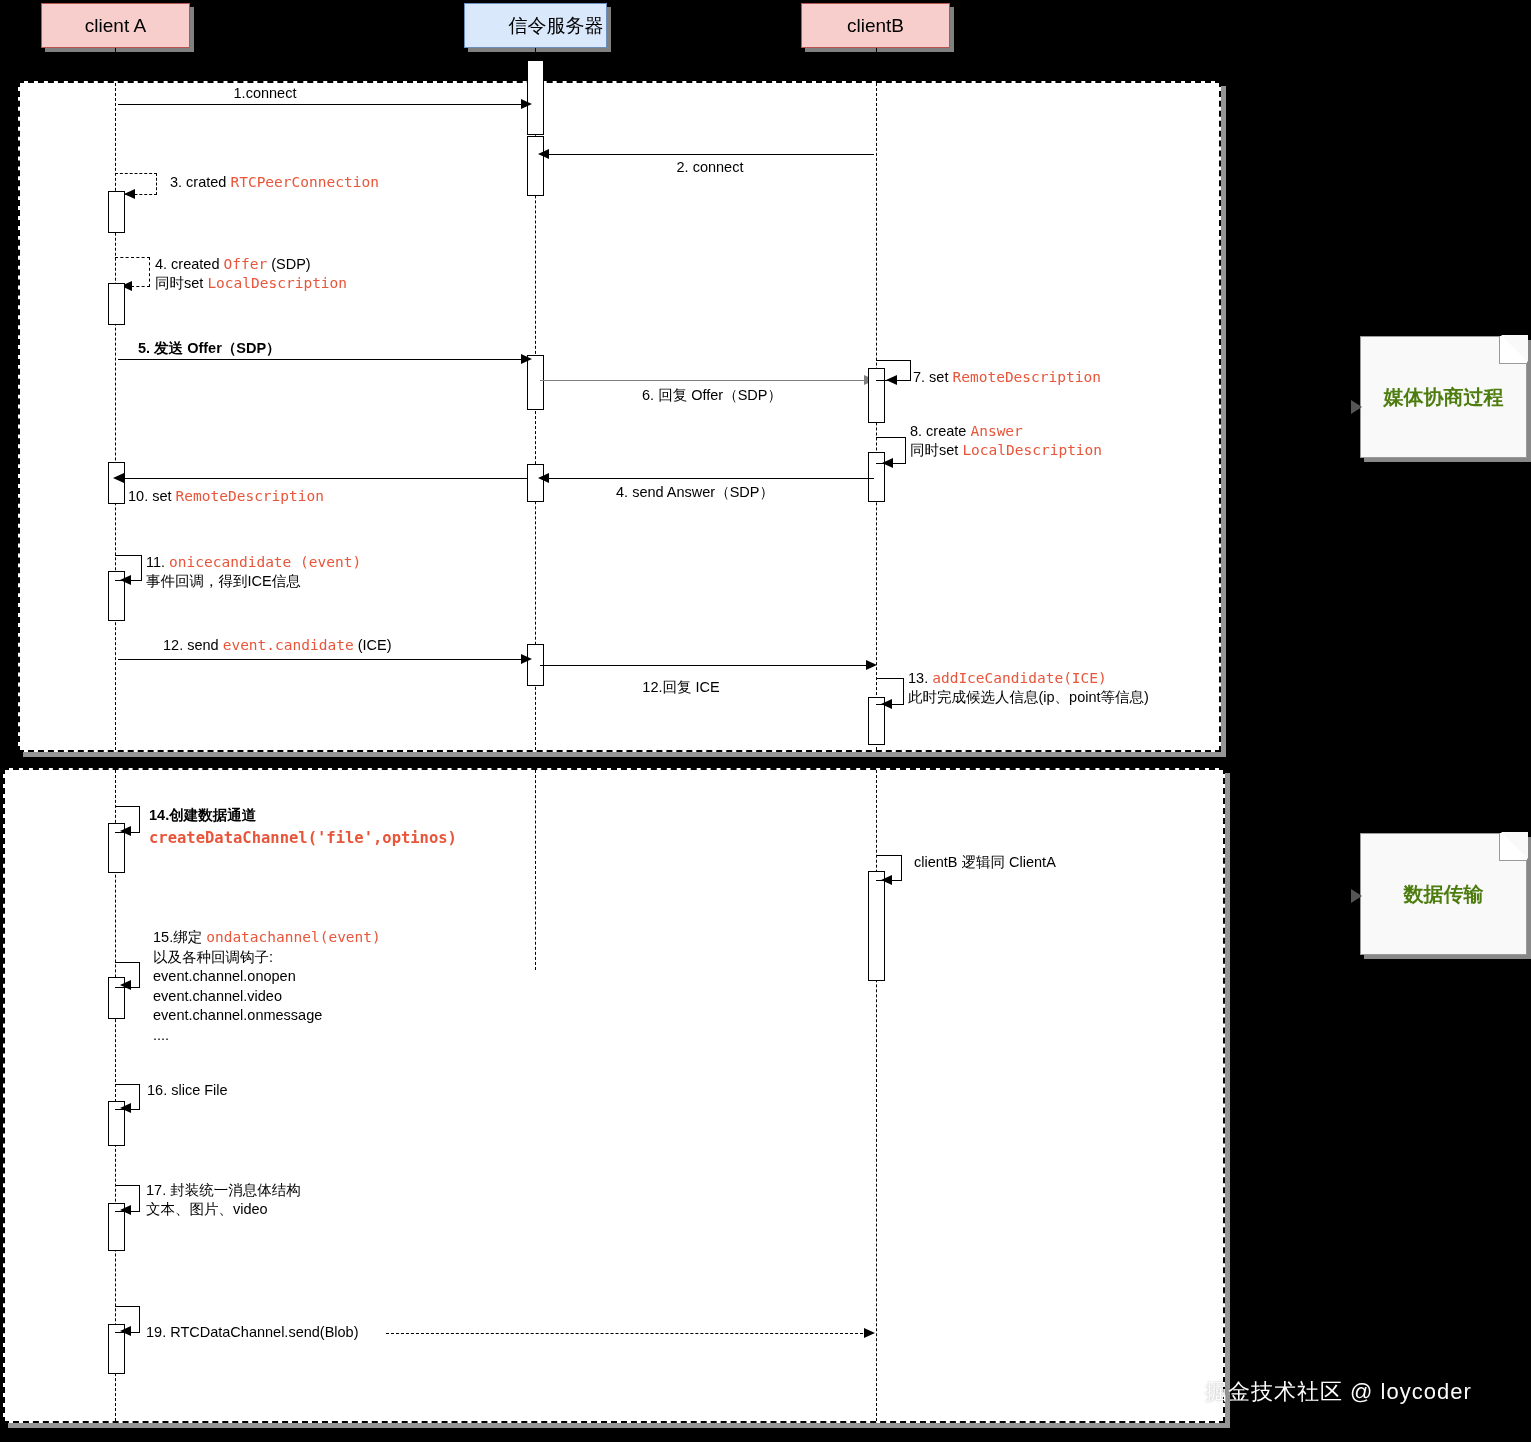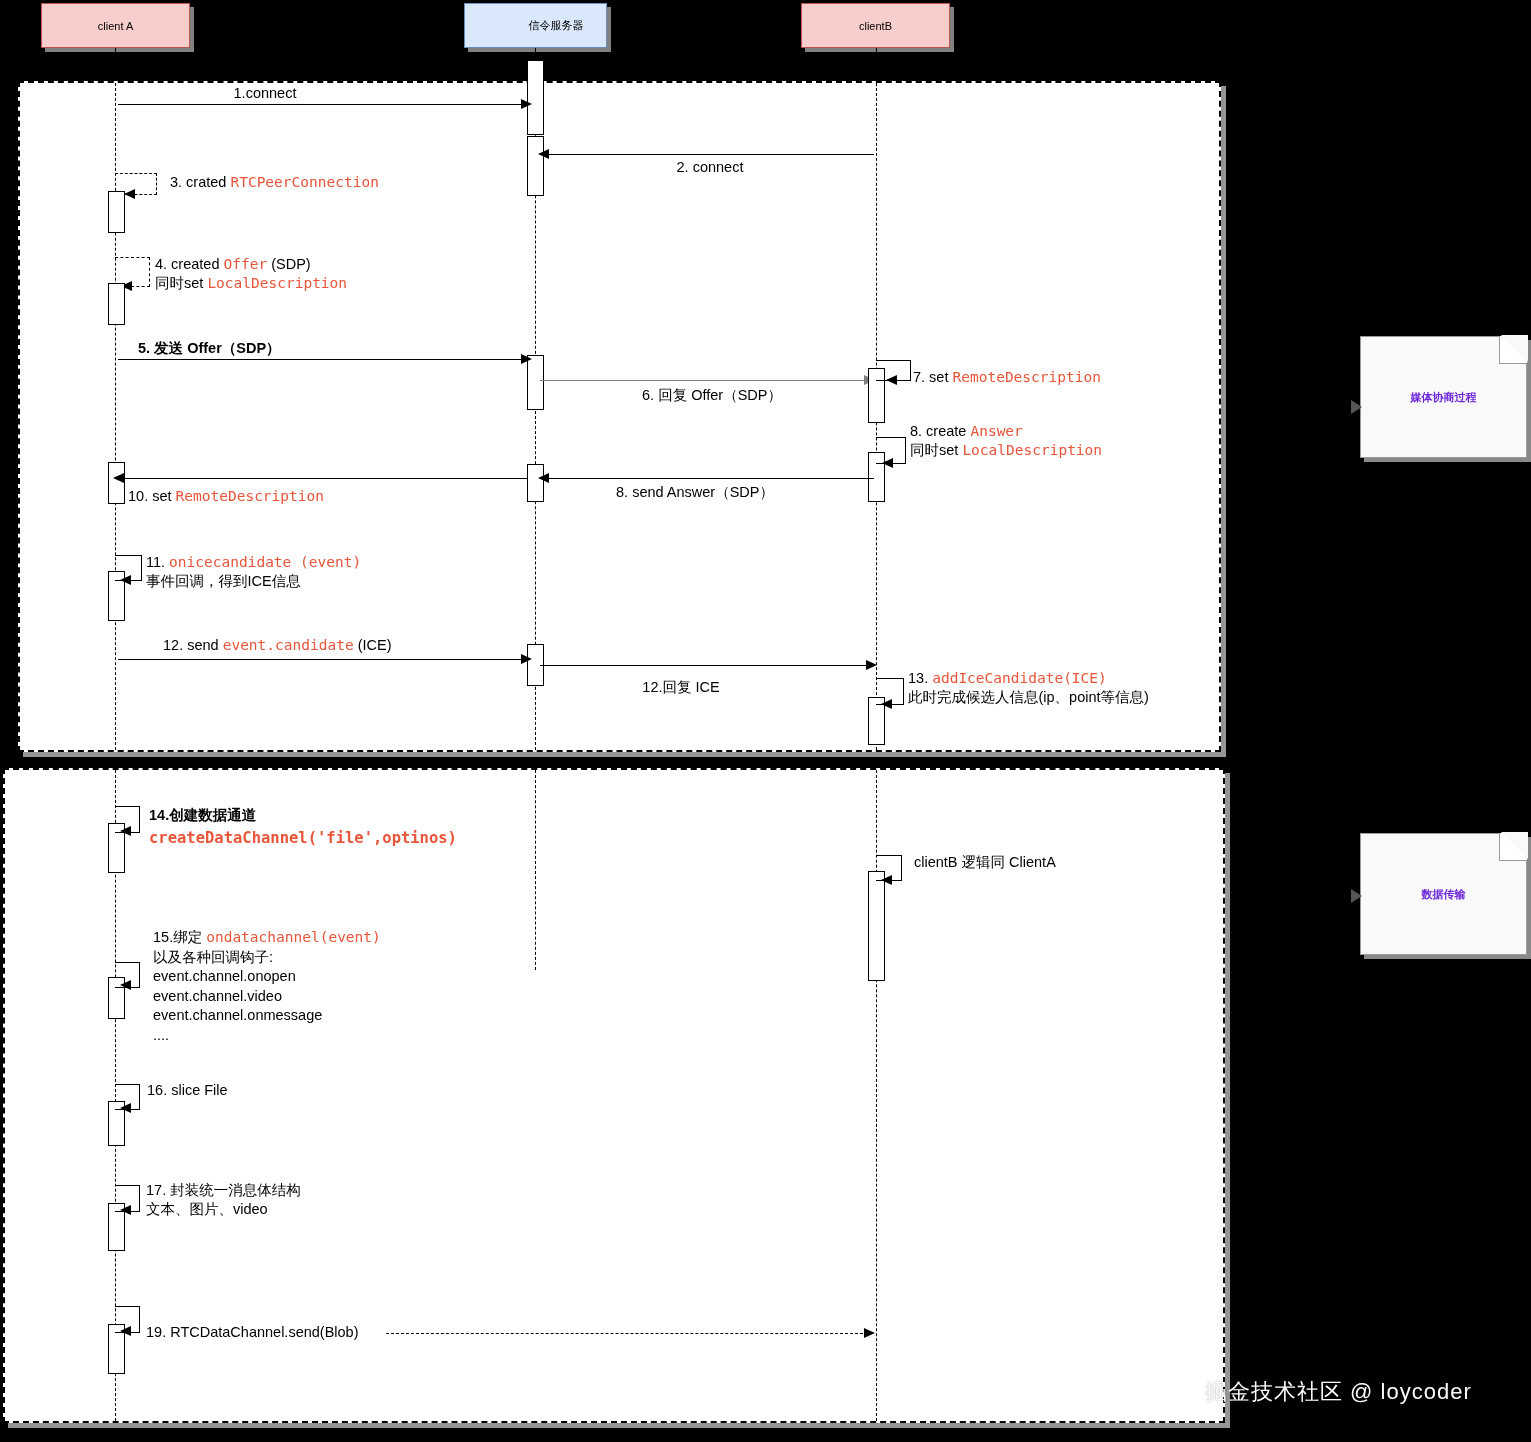--- a/index.html
+++ b/index.html
@@ -5,21 +5,21 @@
   html,body{margin:0;padding:0;background:#000;}
   body{
     width:1531px;height:1442px;position:relative;overflow:hidden;
     font-family:"Liberation Sans","DejaVu Sans",sans-serif;
   }
 
   
   .actor-box{
     position:absolute;box-sizing:border-box;
     display:flex;align-items:center;justify-content:center;
-    font-size:11px;color:#000;white-space:nowrap;
+    font-size:19px;color:#000;white-space:nowrap;
     box-shadow:4px 4px 0 rgba(150,150,150,.85);
   }
   .actor-client{background:#f8cecc;border:1.6px solid #b85450;}
   .actor-server{background:#dae8fc;border:1.6px solid #6c8ebf;padding-left:41px;}
 
   
   .frame{
     position:absolute;box-sizing:border-box;
     background:#ffffff;border:2px dashed #000;
     box-shadow:5px 5px 0 rgba(165,165,165,.9);
@@ -68,21 +68,21 @@
     line-height:19px;white-space:nowrap;
   }
   .lbl .mono{font-family:"DejaVu Sans Mono","Liberation Mono",monospace;color:#e8553a;}
   .lbl.center{transform:translateX(-50%);}
 
   
   .note{
     position:absolute;box-sizing:border-box;
     background:#f9f9f9;border:1.5px solid #9a9a9a;
     display:flex;align-items:center;justify-content:center;
-    font-size:11px;font-weight:bold;color:#6d28d9;
+    font-size:20px;font-weight:bold;color:#4d7c0f;
     box-shadow:4px 4px 0 rgba(160,160,160,.85);
   }
   .note .fold{
     position:absolute;top:-1px;right:-1px;width:27px;height:27px;
     background:#fff;border-left:1.5px solid #9a9a9a;border-bottom:1.5px solid #9a9a9a;
     transform:none;
   }
   .note .fold::after{
     content:"";position:absolute;top:-1px;right:-1px;
     width:0;height:0;border-top:27px solid #f9f9f9;border-left:27px solid transparent;
@@ -181,21 +181,21 @@
     <span>8. create </span><span class="mono">Answer</span>
   </div>
   <div>
     <span>同时set </span><span class="mono">LocalDescription</span>
   </div>
 </div>
 
 <div class="activation" style="left:527px;top:464px;height:38px;"></div>
 <div class="msg-line" style="left:547px;top:478px;width:327px;"></div>
 <div class="arrow-l" style="left:538px;top:473px;"></div>
-<div class="lbl center" style="left:695px;top:483px;">8. send Answer（SDP）</div>
+<div class="lbl center" style="left:695px;top:483px;">4. send Answer（SDP）</div>
 
 <div class="activation" style="left:108px;top:462px;height:42px;"></div>
 <div class="msg-line" style="left:124px;top:478px;width:403px;"></div>
 <div class="arrow-l" style="left:113px;top:473px;"></div>
 <div class="lbl" style="left:128px;top:487px;">
   <span>10. set </span><span class="mono">RemoteDescription</span>
 </div>
 
 <div class="activation" style="left:108px;top:571px;height:50px;"></div>
 <div class="self-loop" style="left:115px;top:555px;width:27px;height:26px;"></div>

